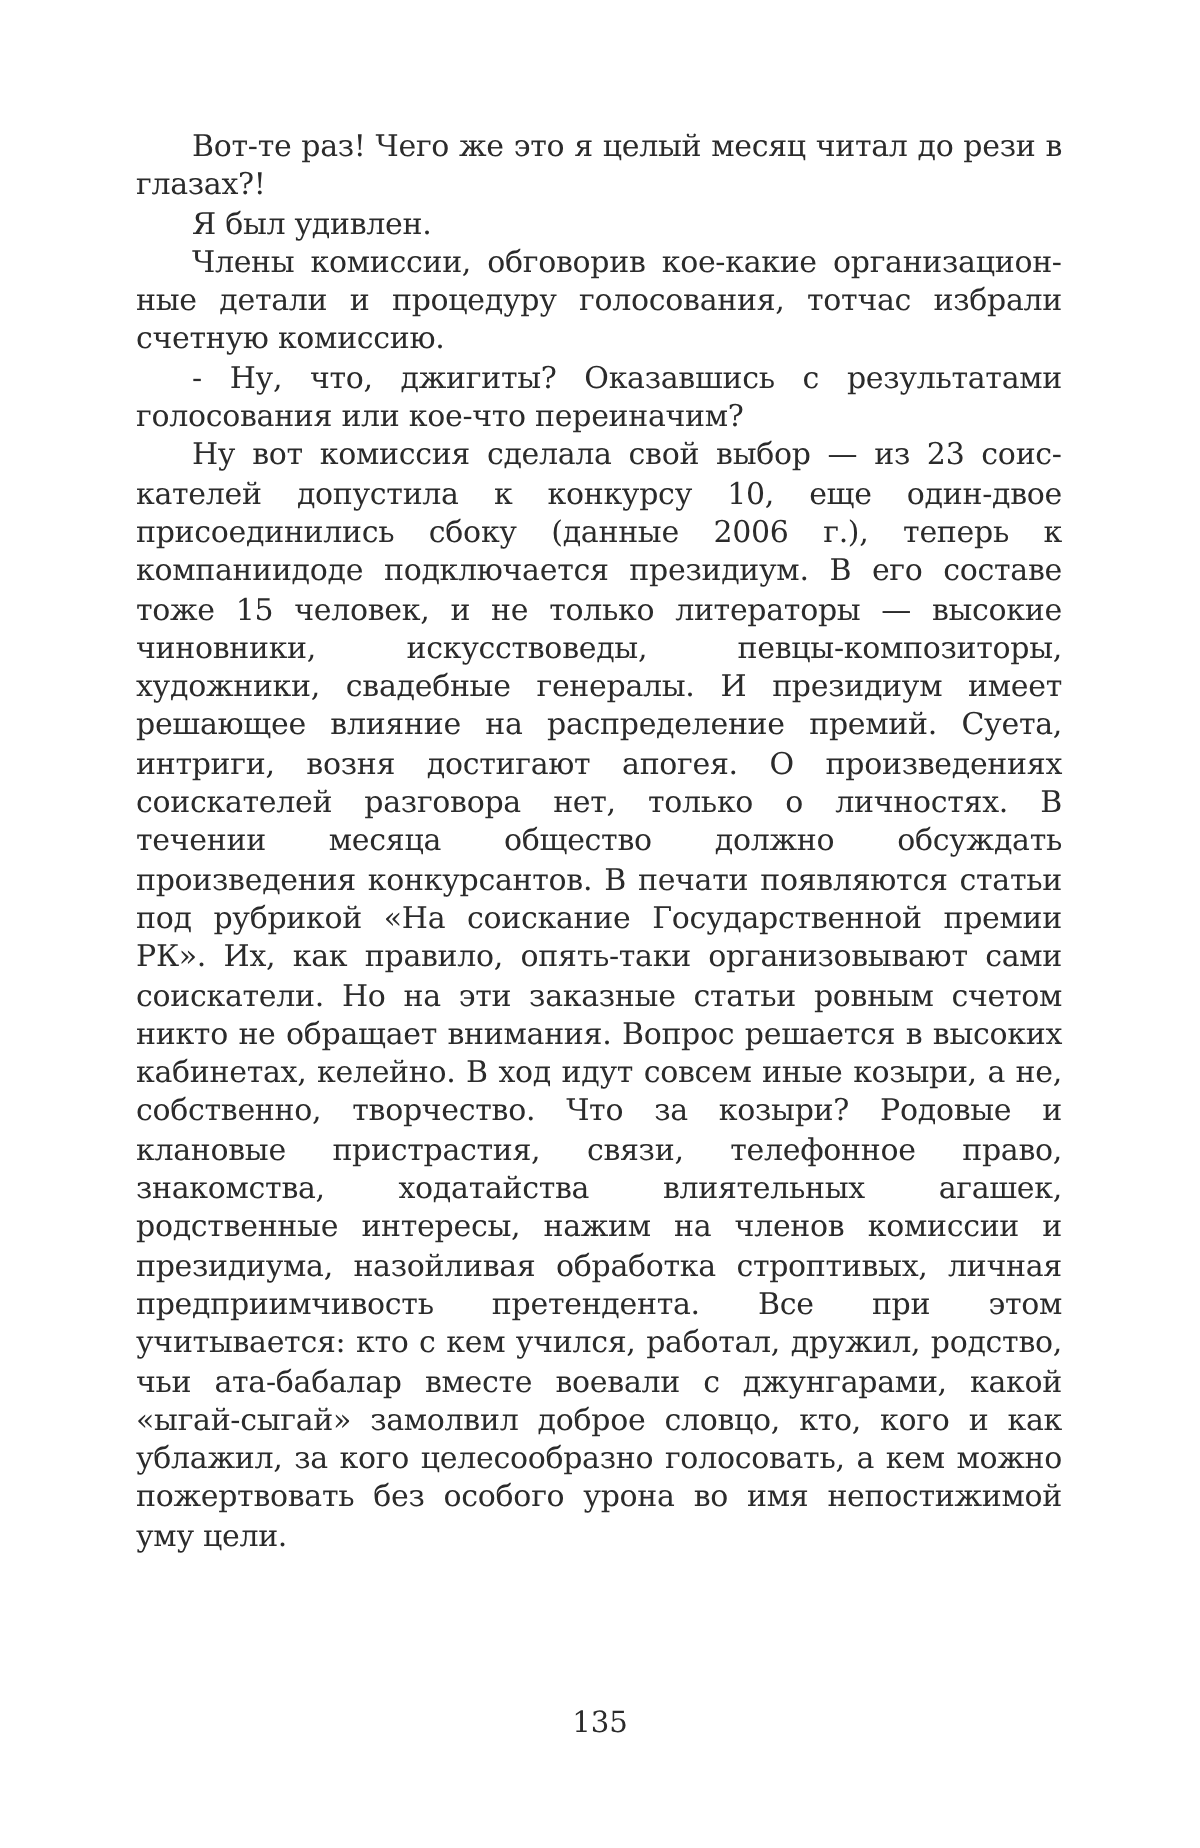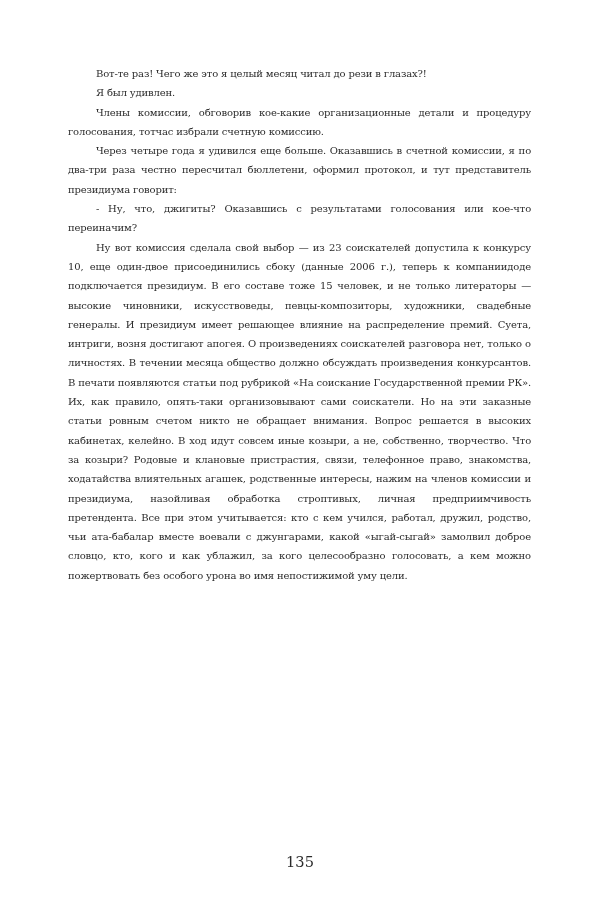--- a/index.html
+++ b/index.html
@@ -16,21 +16,21 @@
       color: #2b2b2b;
     }
     .page {
       position: absolute;
       left: 68px;
       top: 64px;
       width: 463px;
     }
     .para {
       margin: 0;
-      font-size: 10px;
+      font-size: 15px;
       line-height: 19.3px;
       text-align: justify;
       text-indent: 28px;
       hyphens: manual;
       letter-spacing: -0.15px;
       word-spacing: 0px;
     }
     .page-number {
       position: absolute;
       left: 0;
@@ -42,18 +42,17 @@
       color: #2b2b2b;
     }
   </style>
 </head>
 <body>
 
 <div class="page">
   <p class="para">Вот-те раз! Чего же это я целый месяц читал до рези в глазах?!</p>
   <p class="para">Я был удивлен.</p>
   <p class="para">Члены комиссии, обговорив кое-какие организацион­ные детали и процедуру голосования, тотчас избрали счетную комиссию.</p>
-  <p class="para">Через четыре года я удивился еще больше. Оказавшись в счетной комиссии, я по два-три раза честно пересчитал бюллетени, оформил протокол, и тут представитель президиума говорит:</p>
   <p class="para">- Ну, что, джигиты? Оказавшись с результатами голосования или кое-что переиначим?</p>
   <p class="para">Ну вот комиссия сделала свой выбор — из 23 соис­кателей допустила к конкурсу 10, еще один-двое присоединились сбоку (данные 2006 г.), теперь к компании­доде подключается президиум. В его составе тоже 15 человек, и не только литераторы — высокие чиновники, искусствоведы, певцы-композиторы, художники, свадеб­ные генералы. И президиум имеет решающее влияние на распределение премий. Суета, интриги, возня достигают апогея. О произведениях соискателей разговора нет, только о личностях. В течении месяца общество должно обсуждать произведения конкурсантов. В печати появляются статьи под рубрикой «На соискание Государственной премии РК». Их, как правило, опять-таки организовывают сами соискатели. Но на эти заказные статьи ровным счетом никто не обращает внимания. Вопрос решается в высоких кабинетах, келейно. В ход идут совсем иные козыри, а не, собственно, творчество. Что за козыри? Родовые и клановые пристрастия, связи, телефонное право, знакомства, ходатайства влиятельных агашек, родственные интересы, нажим на членов комиссии и президиума, назойливая обработка строптивых, личная предприимчивость претендента. Все при этом учитывается: кто с кем учился, работал, дружил, родство, чьи ата-бабалар вместе воевали с джунгарами, какой «ыгай-сыгай» замолвил доброе словцо, кто, кого и как ублажил, за кого целесообразно голосовать, а кем можно пожертвовать без особого урона во имя непостижимой уму цели.</p>
 </div>
 
 <div class="page-number">135</div>
 
 </body></html>

